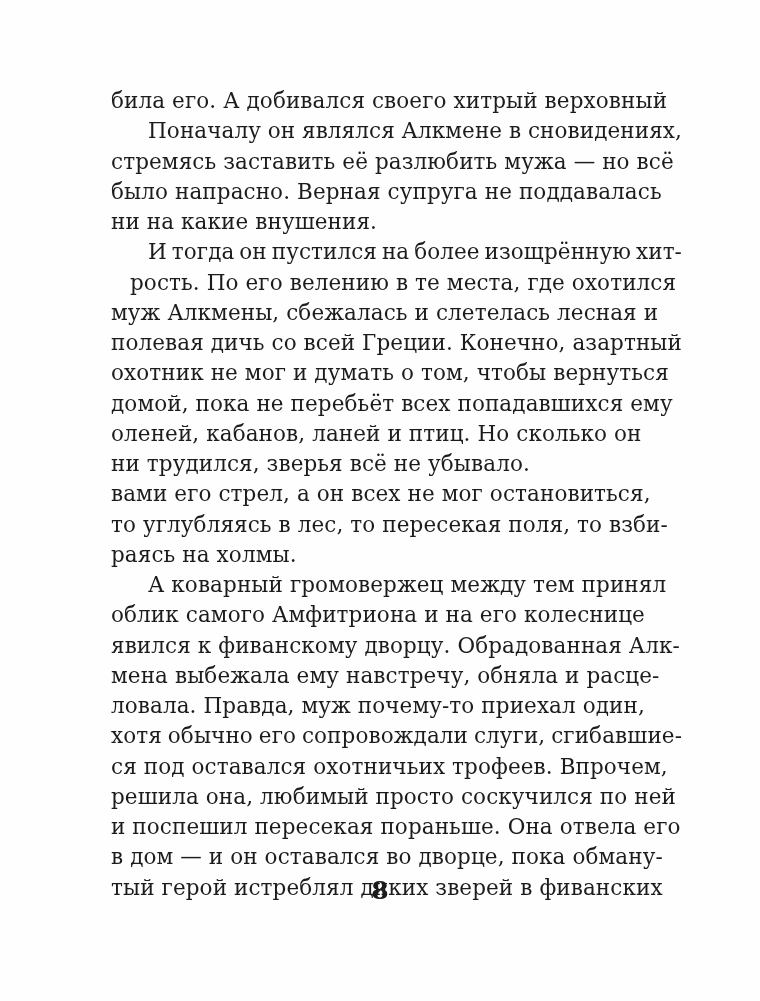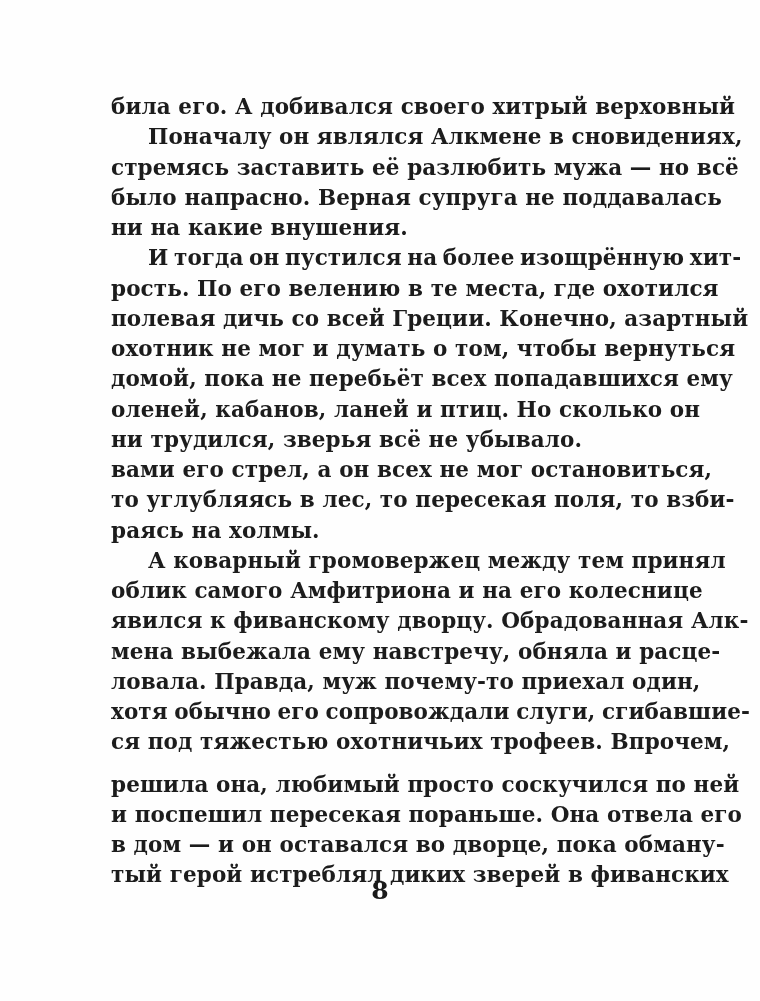--- a/index.html
+++ b/index.html
@@ -16,27 +16,26 @@
     .page {
       position: absolute;
       left: 0; top: 0;
       width: 760px;
       height: 1001px;
       background: #fefefe;
     }
     .text-block {
       position: absolute;
       left: 111px;
-      top: 92px;
+      top: 86px;
       width: 571px;
       font-family: "DejaVu Serif", "Liberation Serif", serif;
       font-size: 21.5px;
       color: #1c1c1c;
       letter-spacing: 0.1px;
-      font-weight: bold;
     }
     .line {
       display: block;
       height: 30.25px;
       line-height: 30.25px;
       white-space: nowrap;
       text-align: justify;
       text-align-last: justify;
       overflow: visible;
     }
@@ -71,43 +70,44 @@
 
     <div>
       <span class="line indent" style="word-spacing: -0.171875px; text-align: left; text-align-last: left;">Поначалу он являлся Алкмене в сновидениях,</span>
       <span class="line" style="word-spacing: 0px; text-align: left; text-align-last: left;">стремясь заставить её разлюбить мужа — но всё</span>
       <span class="line" style="word-spacing: 0px; text-align: left; text-align-last: left;">было напрасно. Верная супруга не поддавалась</span>
       <span class="line last">ни на какие внушения.</span>
     </div>
 
     <div>
       <span class="line indent" style="word-spacing: -2.02902px; text-align: left; text-align-last: left;">И тогда он пустился на более изощрённую хит-</span>
-      <span class="line" style="word-spacing: 0px; text-align: center; text-align-last: left;">рость. По его велению в те места, где охотился</span>
+      <span class="line" style="word-spacing: 0px; text-align: center; text-align-last: left; margin-left: 19px;">рость. По его велению в те места, где охотился</span>
+      <span class="line" style="word-spacing: 0px; text-align: left; text-align-last: left;">муж Алкмены, сбежалась и слетелась лесная и</span>
       <span class="line" style="word-spacing: -0.0364583px; text-align: left; text-align-last: left;">полевая дичь со всей Греции. Конечно, азартный</span>
       <span class="line" style="word-spacing: 0px; text-align: left; text-align-last: left;">охотник не мог и думать о том, чтобы вернуться</span>
       <span class="line" style="word-spacing: 0px; text-align: center; text-align-last: left;">домой, пока не перебьёт всех попадавшихся ему</span>
       <span class="line" style="word-spacing: 0px; text-align: left; text-align-last: left;">оленей, кабанов, ланей и птиц. Но сколько он</span>
       <span class="line last">ни трудился, зверья всё не убывало.</span>
     </div>
 
     <div>
       <span class="line" style="word-spacing: 0px; text-align: left; text-align-last: left;">вами его стрел, а он всех не мог остановиться,</span>
       <span class="line" style="word-spacing: 0px; text-align: right; text-align-last: left;">то углубляясь в лес, то пересекая поля, то взби-</span>
       <span class="line last">раясь на холмы.</span>
     </div>
 
     <div>
       <span class="line indent" style="word-spacing: 0px; text-align: left; text-align-last: left;">А коварный громовержец между тем принял</span>
       <span class="line" style="word-spacing: 0px; text-align: left; text-align-last: left;">облик самого Амфитриона и на его колеснице</span>
       <span class="line" style="word-spacing: 0px; text-align: right; text-align-last: left;">явился к фиванскому дворцу. Обрадованная Алк-</span>
       <span class="line" style="word-spacing: 0px; text-align: left; text-align-last: left;">мена выбежала ему навстречу, обняла и расце-</span>
       <span class="line" style="word-spacing: 0px; text-align: left; text-align-last: left;">ловала. Правда, муж почему-то приехал один,</span>
       <span class="line" style="word-spacing: -1.04062px; text-align: left; text-align-last: left;">хотя обычно его сопровождали слуги, сгибавшие-</span>
-      <span class="line" style="word-spacing: 0px; text-align: left; text-align-last: left;">ся под тяжестью охотничьих трофеев. Впрочем,</span>
-      <span class="line" style="word-spacing: 0px; text-align: left; text-align-last: left; margin-top: 12px;">решила она, любимый просто соскучился по ней</span>
+      <span class="line" style="word-spacing: 0px; text-align: left; text-align-last: left;">ся под оставался охотничьих трофеев. Впрочем,</span>
+      <span class="line" style="word-spacing: 0px; text-align: left; text-align-last: left;">решила она, любимый просто соскучился по ней</span>
       <span class="line" style="word-spacing: 0px; text-align: left; text-align-last: left;">и поспешил пересекая пораньше. Она отвела его</span>
       <span class="line" style="word-spacing: 0px; text-align: right; text-align-last: left;">в дом — и он оставался во дворце, пока обману-</span>
       <span class="line" style="word-spacing: 0px; text-align: left; text-align-last: left;">тый герой истреблял диких зверей в фиванских</span>
     </div>
   </div>
 
   <div class="page-number">8</div>
 </div>
 
 </body></html>

